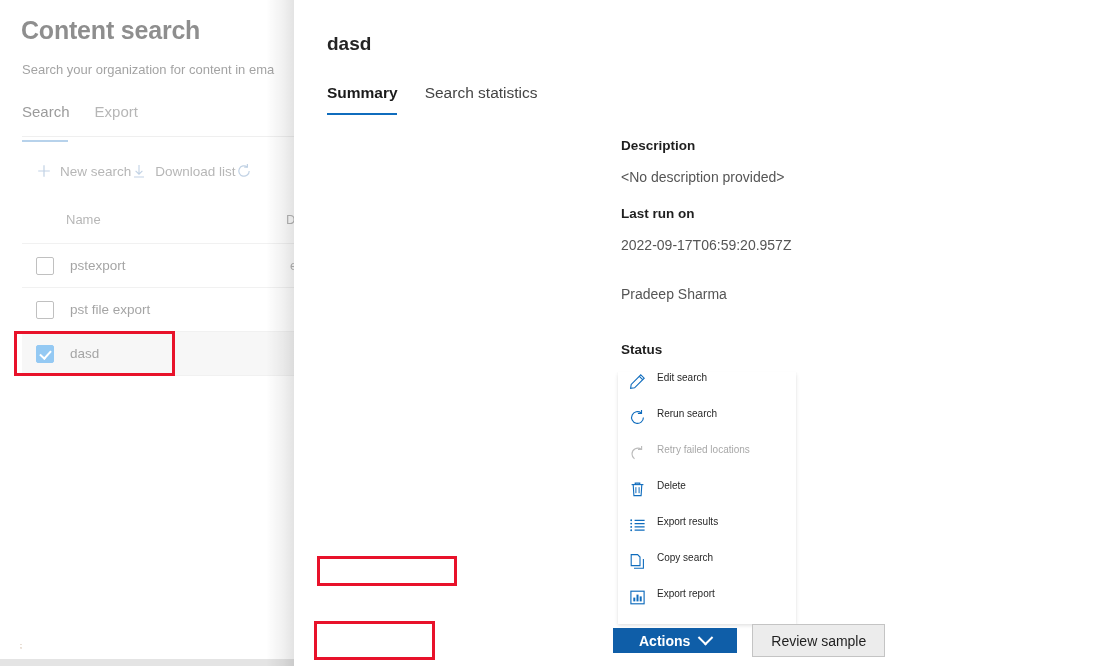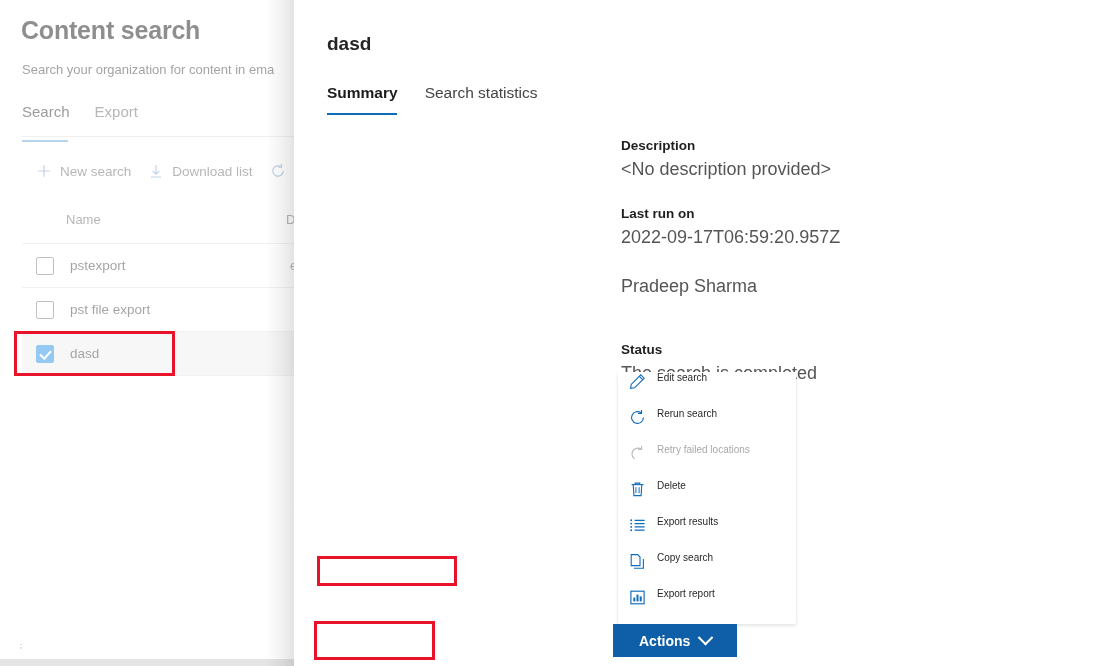--- a/index.html
+++ b/index.html
@@ -76,21 +76,20 @@
     width: 738px;
     height: 1px;
     background: #e6e6e6;
   }
 
   .bg-toolbar {
     position: absolute;
     left: 36px; top: 163px;
     display: flex;
     align-items: center;
-    gap: 17px;
     font-size: 13.5px;
     color: #8a8a8a;
   }
   .tb-item { display: flex; align-items: center; gap: 8px; white-space: nowrap; }
   .tb-ico { width: 16px; height: 16px; display: inline-block; position: relative; color: #9bb6d4; }
   .tb-ico svg { display: block; }
 
   .bg-colhead {
     position: absolute;
     left: 36px; top: 212px;
@@ -215,24 +214,24 @@
 
   .fly-body { position: absolute; left: 327px; top: 0; width: 460px; }
   .fld { position: absolute; left: 0; width: 460px; }
   .fld-label {
     font-size: 13.5px;
     font-weight: bold;
     color: #1f1f1f;
     line-height: 19px;
   }
   .fld-value {
-    font-size: 18px;
+    font-size: 14px;
     color: #555555;
     line-height: 21px;
-    margin-top: 4px;
+    margin-top: 12px;
   }
 
   
   .ctx-menu {
     position: absolute;
     left: 324px; top: 372px;
     width: 178px;
     height: 252px;
     background: #ffffff;
     box-shadow: 0 1.6px 3.6px rgba(0,0,0,0.13), 0 0.3px 0.9px rgba(0,0,0,0.10);
@@ -260,21 +259,21 @@
 
   
   .fly-footer {
     position: absolute;
     left: 319px; top: 624px;
     display: flex;
     align-items: center;
     gap: 15px;
   }
   .btn-primary {
-    height: 33px;
+    height: 25px;
     min-width: 104px;
     padding: 0 26px;
     background: #0f5ea8;
     color: #ffffff;
     border: none;
     font-family: "Liberation Sans", sans-serif;
     font-size: 14px;
     font-weight: bold;
     display: flex;
     align-items: center;
@@ -508,20 +507,23 @@
         </span>
         <span>Export report</span>
       </div>
     </div>
 
     <div class="fly-footer">
       <button class="btn-primary">
         <span>Actions</span>
         <span class="chev"></span>
       </button>
+      <button class="btn-secondary">
+        <span>Review sample</span>
+      </button>
     </div>
   </div>
 
   <div class="hl" id="hl-row"></div>
   <div class="hl" id="hl-expres"></div>
   <div class="hl" id="hl-actions"></div>
 
 </div>
 
 </body></html>

